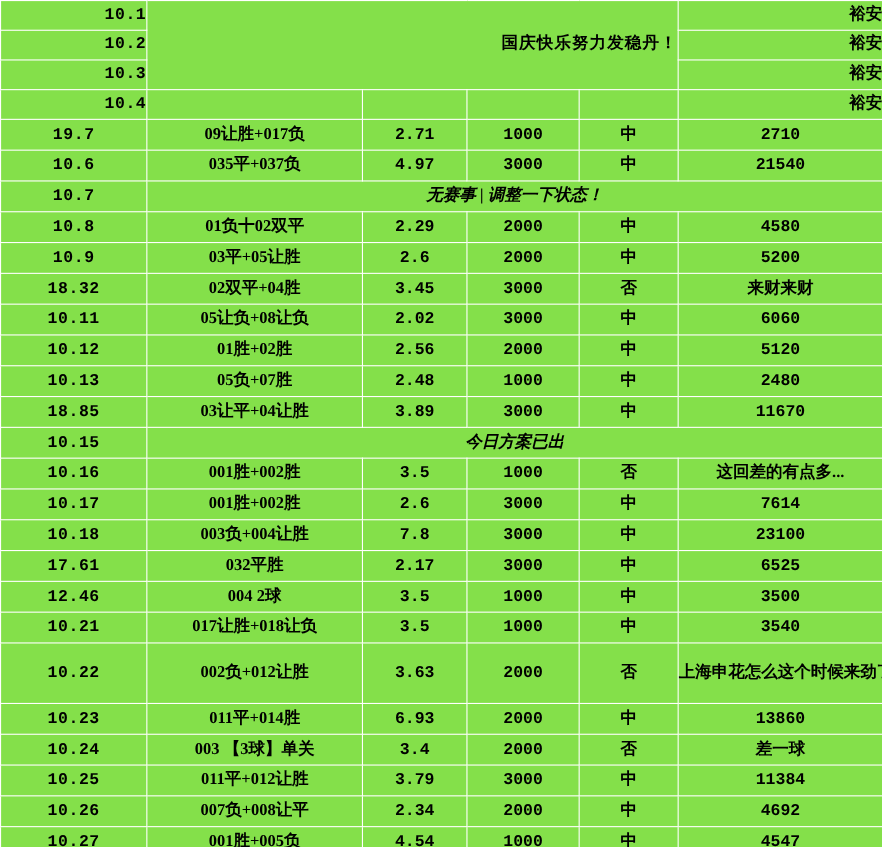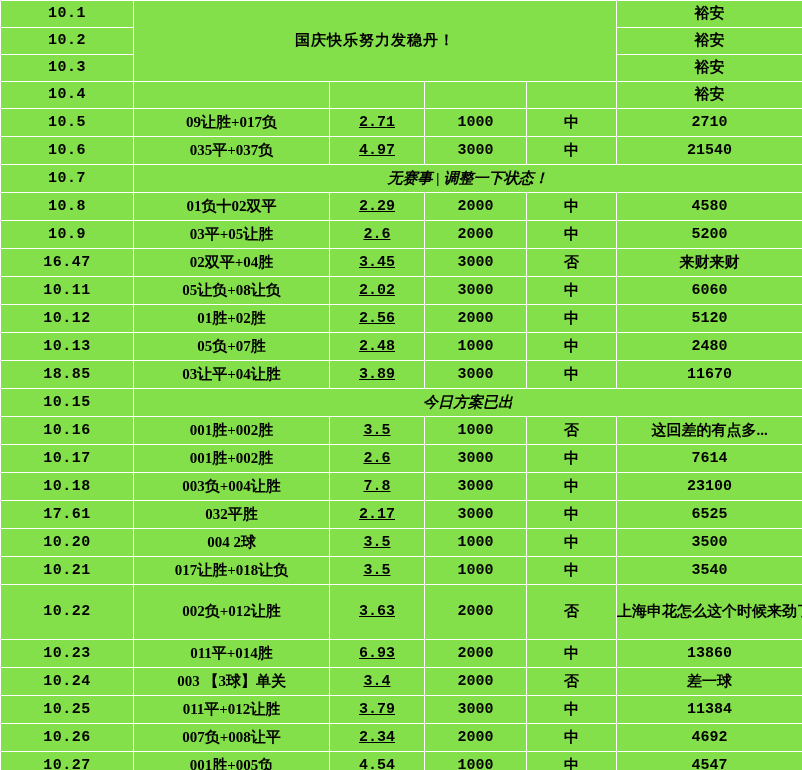--- a/index.html
+++ b/index.html
@@ -37,27 +37,27 @@
     white-space: nowrap;
   }
   
   col.c-date  { width: 133px; }
   col.c-pick  { width: 196px; }
   col.c-odds  { width: 95px; }
   col.c-stake { width: 102px; }
   col.c-res   { width: 90px; }
   col.c-ret   { width: 186px; }
 
-  tr.r-top td { height: 26px; }
+  tr.r-top td { height: 26px; text-align: right; }
   tr.r-norm td { height: 27px; }
   tr.r-tall td { height: 54px; margin-left: 47px; }
 
   td.date { font-family: "Liberation Mono", "DejaVu Sans Mono", monospace; font-size: 15px; letter-spacing: 0.5px; }
   td.pick { font-size: 15px; }
-  td.odds { font-family: "Liberation Mono", "DejaVu Sans Mono", monospace; font-size: 15px; text-decoration: underline; }
+  td.odds { font-family: "Liberation Mono", "DejaVu Sans Mono", monospace; font-size: 15px; }
   td.stake { font-family: "Liberation Mono", "DejaVu Sans Mono", monospace; font-size: 15px; }
   td.res { font-size: 15px; }
   td.ret { font-family: "Liberation Mono", "DejaVu Sans Mono", monospace; font-size: 15px; }
   td.ret.zh { font-family: "Liberation Serif", "DejaVu Serif", serif; margin-left: 34px; }
 
   td.title {
     font-size: 30px;
     color: #ffffff;
     font-weight: bold;
     letter-spacing: 1px;
@@ -111,21 +111,21 @@
       <tr class="r-top">
         <td class="date">10.4</td>
         <td class="pick"></td>
         <td class="odds"></td>
         <td class="stake"></td>
         <td class="res"></td>
         <td class="brand">裕安</td>
       </tr>
 
       <tr class="r-norm">
-        <td class="date">10.5</td>
+        <td class="date">19.7</td>
         <td class="pick">09让胜+017负</td>
         <td class="odds">2.71</td>
         <td class="stake">1000</td>
         <td class="res">中</td>
         <td class="ret">2710</td>
       </tr>
 
       <tr class="r-norm">
         <td class="date">10.6</td>
         <td class="pick">035平+037负</td>
@@ -152,21 +152,21 @@
       <tr class="r-norm">
         <td class="date">10.9</td>
         <td class="pick">03平+05让胜</td>
         <td class="odds">2.6</td>
         <td class="stake">2000</td>
         <td class="res">中</td>
         <td class="ret">5200</td>
       </tr>
 
       <tr class="r-norm">
-        <td class="date">16.47</td>
+        <td class="date">18.32</td>
         <td class="pick">02双平+04胜</td>
         <td class="odds">3.45</td>
         <td class="stake">3000</td>
         <td class="res">否</td>
         <td class="ret zh">来财来财</td>
       </tr>
 
       <tr class="r-norm">
         <td class="date">10.11</td>
         <td class="pick">05让负+08让负</td>
@@ -238,21 +238,21 @@
       <tr class="r-norm">
         <td class="date">17.61</td>
         <td class="pick">032平胜</td>
         <td class="odds">2.17</td>
         <td class="stake">3000</td>
         <td class="res">中</td>
         <td class="ret">6525</td>
       </tr>
 
       <tr class="r-norm">
-        <td class="date">10.20</td>
+        <td class="date">12.46</td>
         <td class="pick">004  2球</td>
         <td class="odds">3.5</td>
         <td class="stake">1000</td>
         <td class="res">中</td>
         <td class="ret">3500</td>
       </tr>
 
       <tr class="r-norm">
         <td class="date">10.21</td>
         <td class="pick">017让胜+018让负</td>

